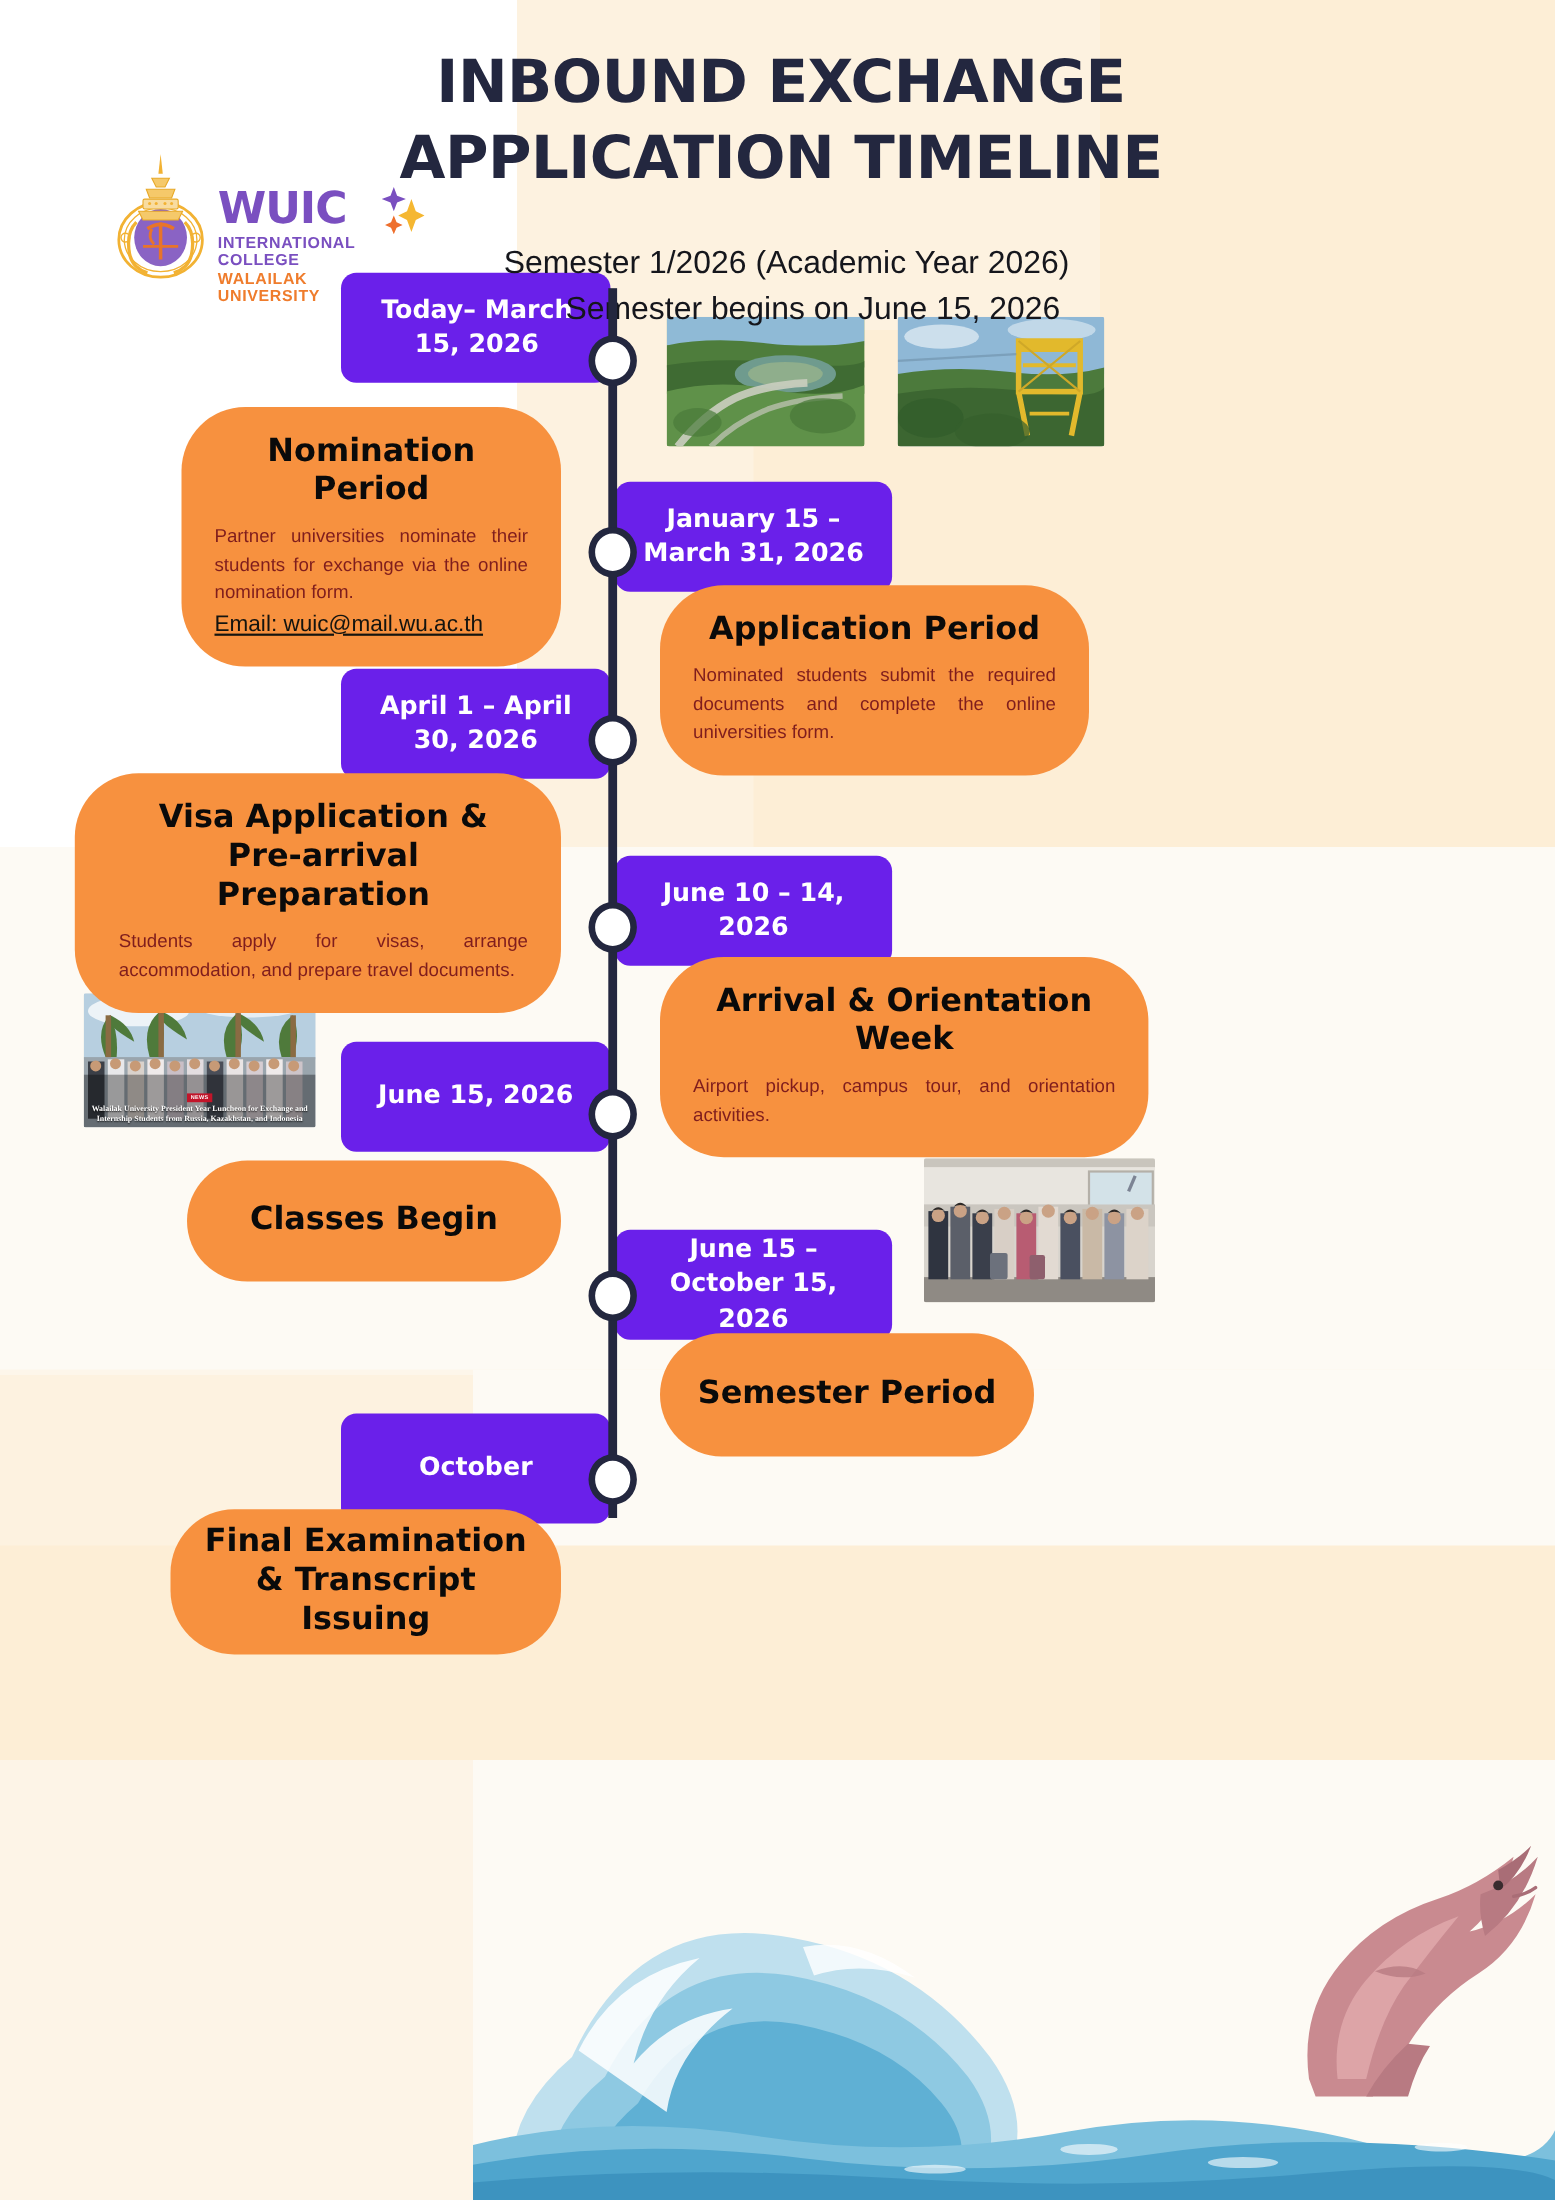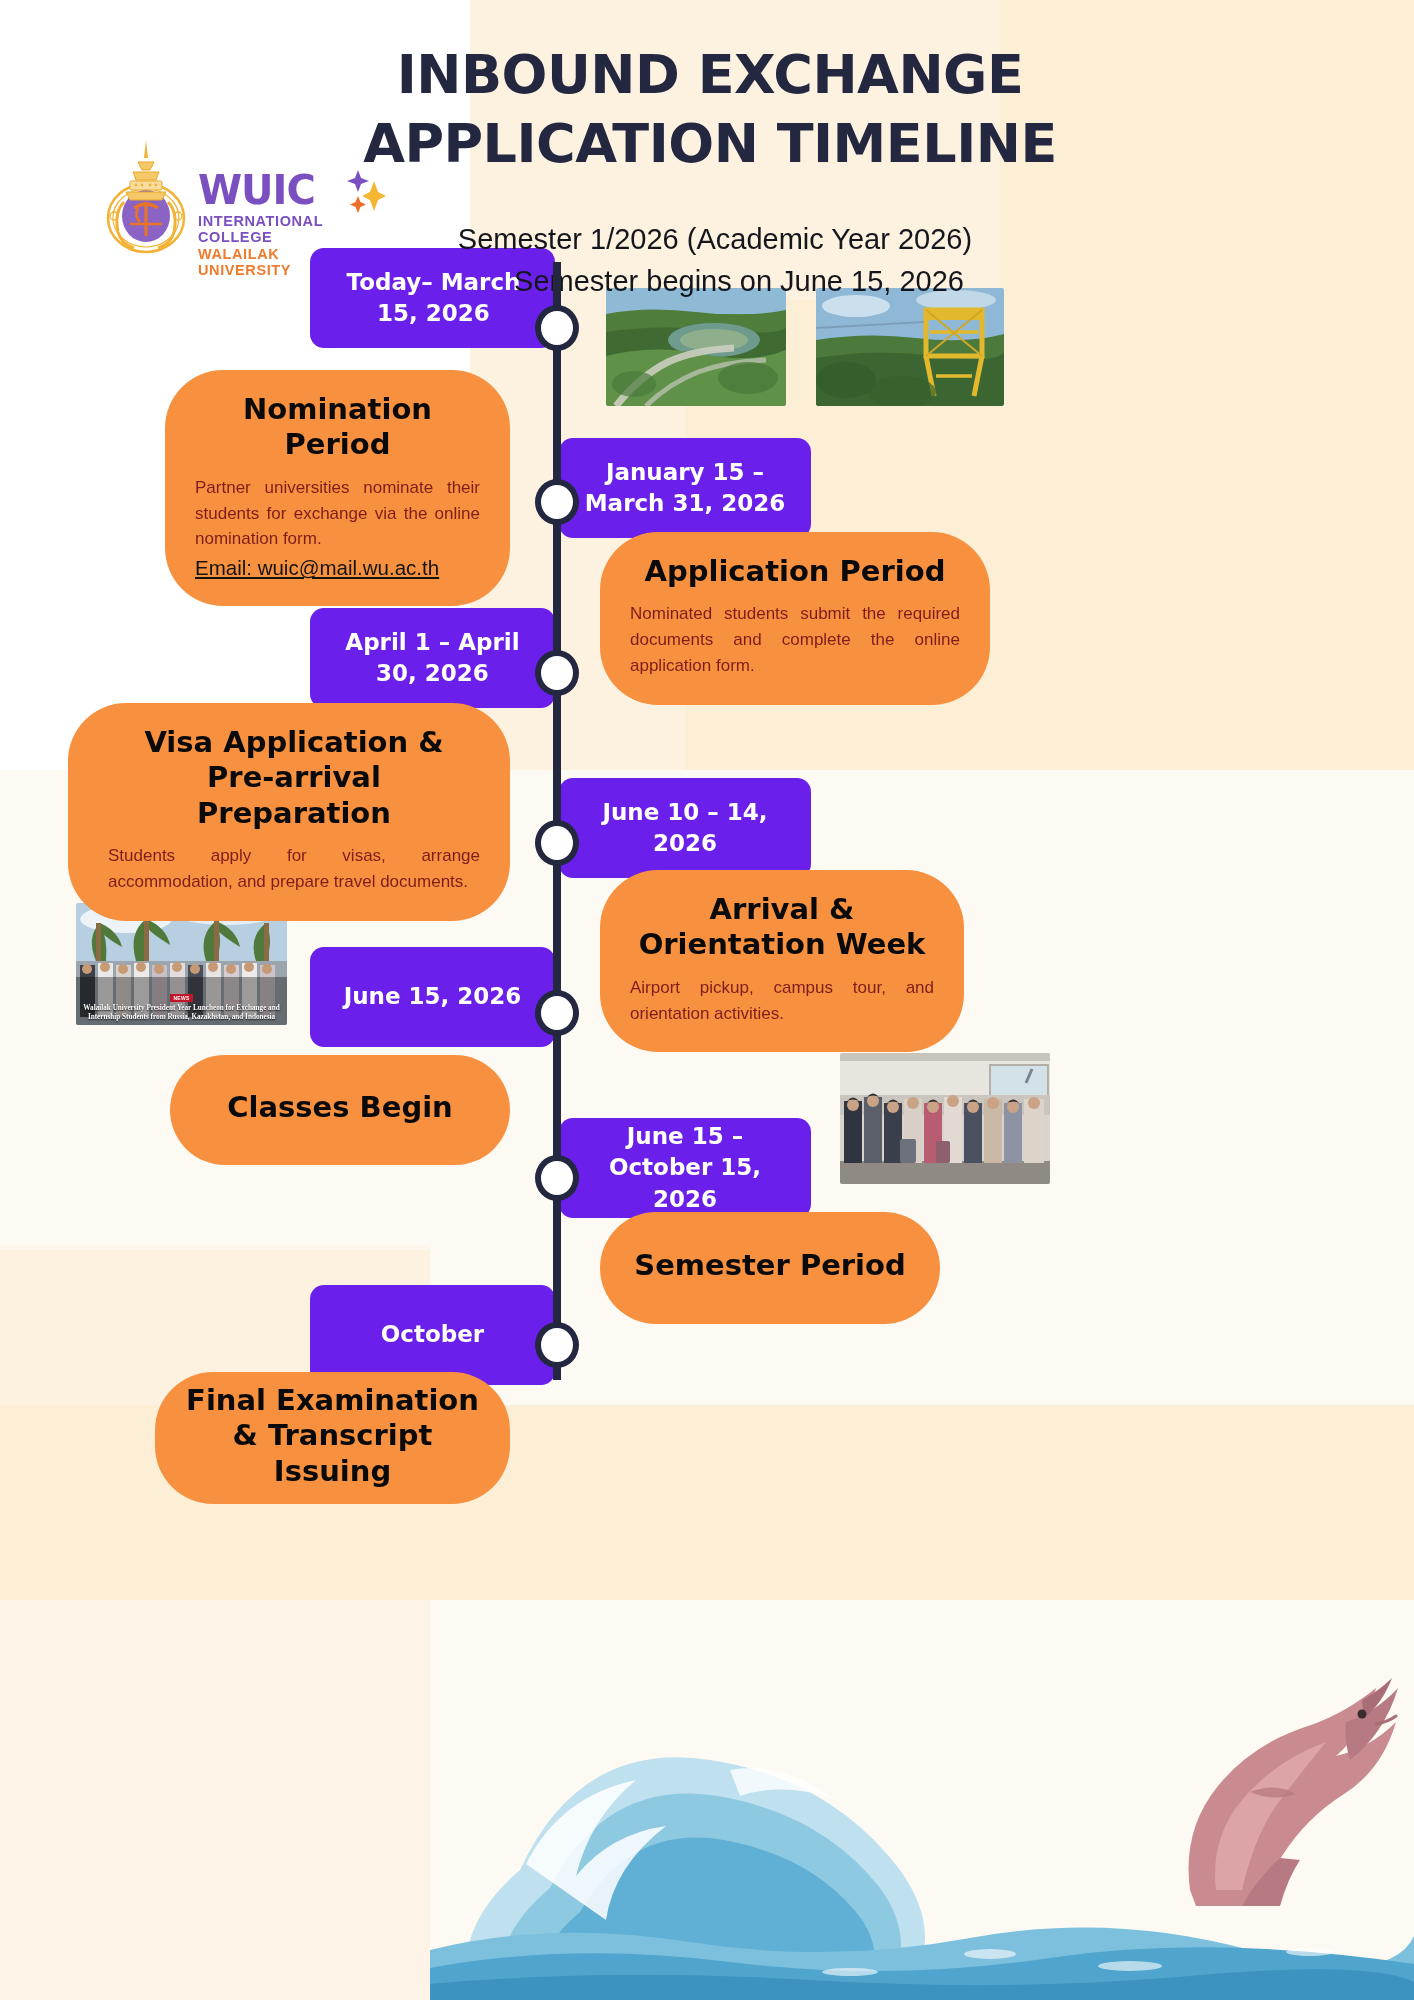--- a/index.html
+++ b/index.html
@@ -392,31 +392,31 @@
 <div class="chip" style="left:310px; top:248px; width:245px; height:100px;padding-left:24px;">Today– March 15, 2026</div>
 <div class="card" style="left:165px; top:370px; width:345px;">
   <h3>Nomination Period</h3>
   <p>Partner universities nominate their students for exchange via the online nomination form.</p>
   <span class="email">Email: wuic@mail.wu.ac.th</span>
 </div>
 
 <div class="chip" style="left:559px; top:438px; width:252px; height:100px;">January 15 – March 31, 2026</div>
 <div class="card" style="left:600px; top:532px; width:390px;">
   <h3>Application Period</h3>
-  <p>Nominated students submit the required documents and complete the online application form.</p>
+  <p>Nominated students submit the required documents and complete the online universities form.</p>
 </div>
 
 <div class="chip" style="left:310px; top:608px; width:245px; height:100px;">April 1 – April 30, 2026</div>
 <div class="card" style="left:68px; top:703px; width:442px;padding-left:40px;">
   <h3>Visa Application &amp; Pre-arrival Preparation</h3>
   <p>Students apply for visas, arrange accommodation, and prepare travel documents.</p>
 </div>
 
 <div class="chip" style="left:559px; top:778px; width:252px; height:100px;">June 10 – 14, 2026</div>
-<div class="card" style="left:600px; top:870px; width:364px;">
+<div class="card" style="left:600px; top:870px; width:444px;">
   <h3>Arrival &amp; Orientation Week</h3>
   <p>Airport pickup, campus tour, and orientation activities.</p>
 </div>
 
 <div class="chip" style="left:310px; top:947px; width:245px; height:100px;">June 15, 2026</div>
 <div class="card title-only" style="left:170px; top:1055px; width:340px; height:110px;">
   <h3>Classes Begin</h3>
 </div>
 
 <div class="chip" style="left:559px; top:1118px; width:252px; height:100px;">June 15 – October 15, 2026</div>

